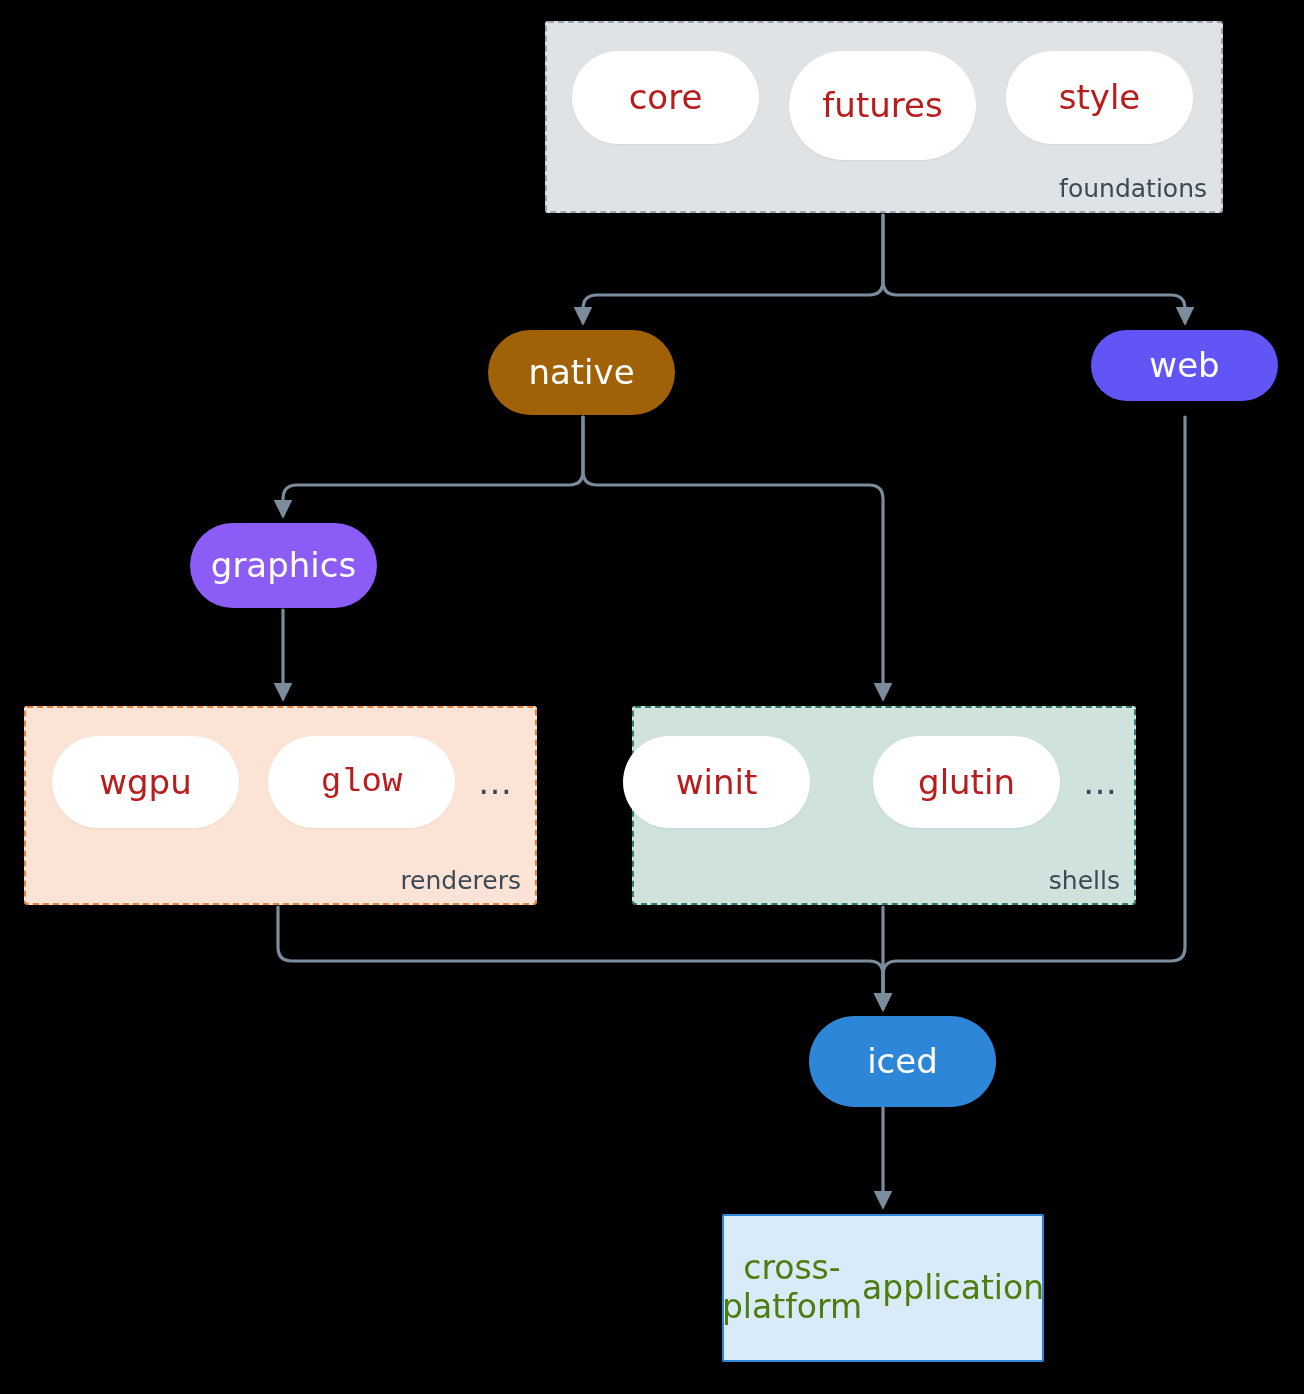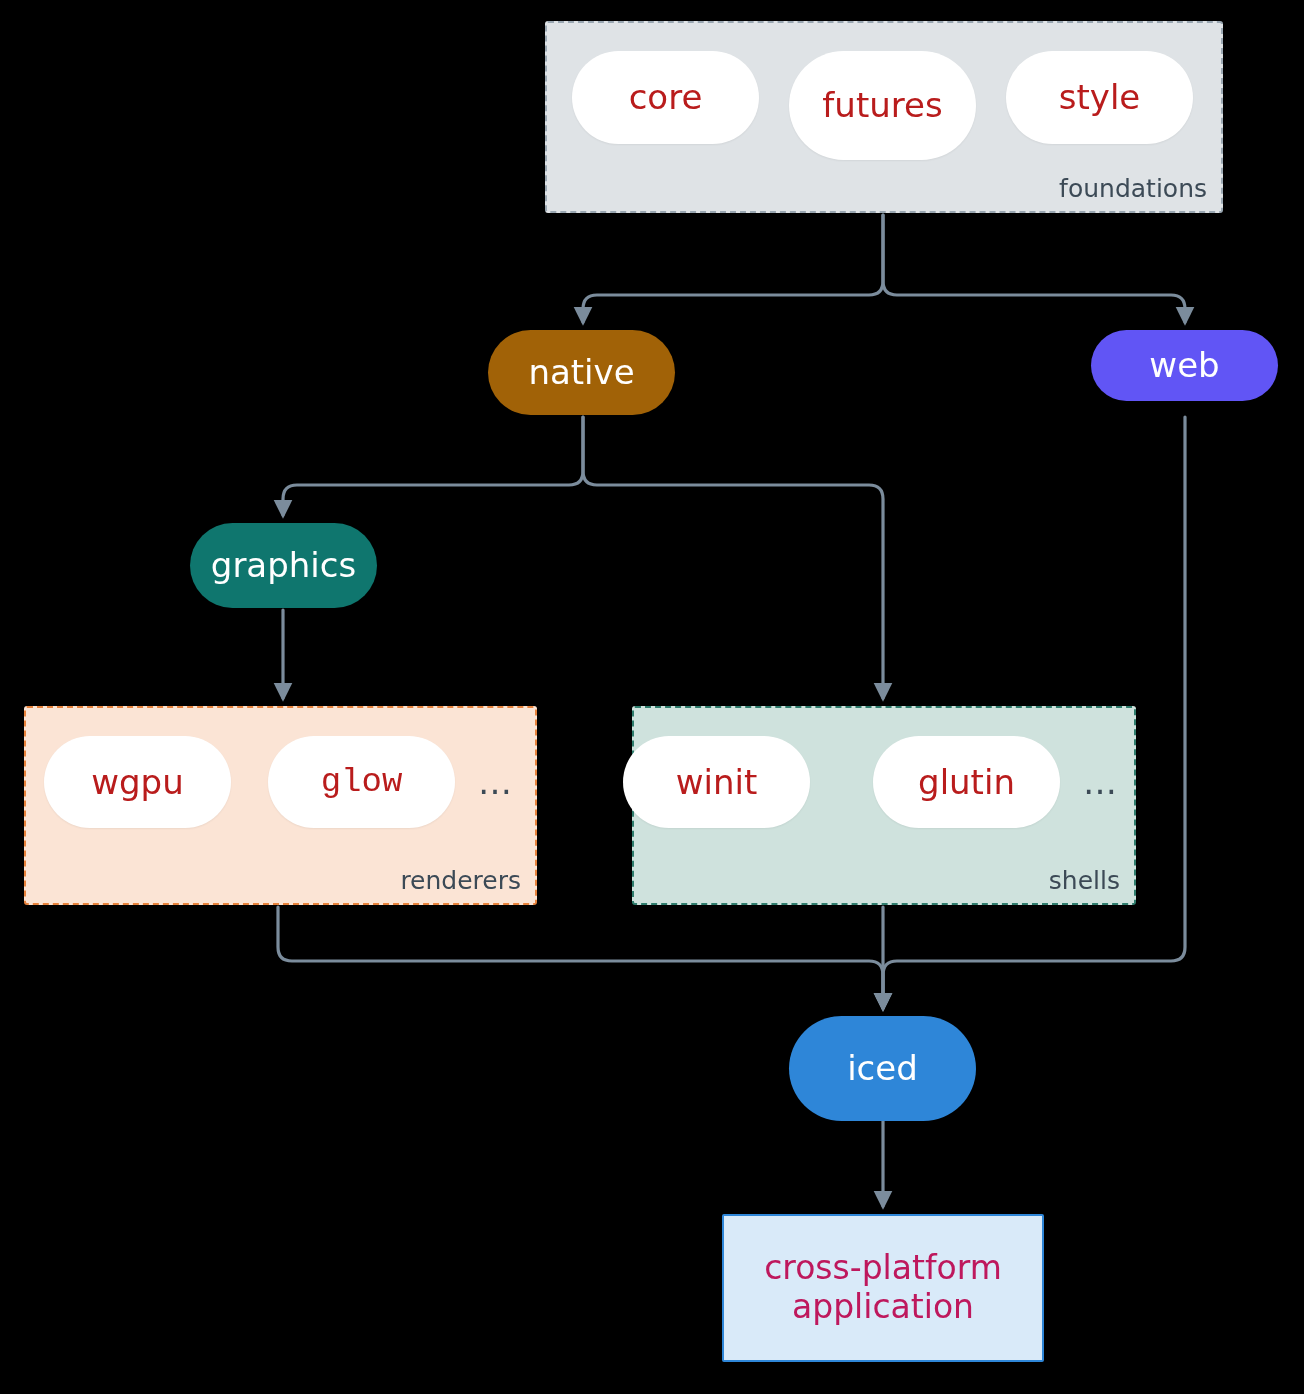--- a/index.html
+++ b/index.html
@@ -69,52 +69,51 @@
   .pill-white {
     background: #ffffff;
     border-radius: 60px;
     color: #b91c1c;
     font-size: 34px;
     box-shadow: 0 1px 2px rgba(0,0,0,0.06);
   }
   #node-core    { left: 572px; top: 51px;  width: 187px; height: 93px; }
   #node-futures { left: 789px; top: 51px;  width: 187px; height: 109px; }
   #node-style   { left: 1006px;top: 51px;  width: 187px; height: 93px; }
-  #node-wgpu    { left: 44px;  top: 736px; width: 187px; height: 92px; }
+  #node-wgpu    { left: 52px;  top: 736px; width: 187px; height: 92px; }
   #node-glow    { left: 268px; top: 736px; width: 187px; height: 92px; font-family: Liberation Mono, monospace; }
   #node-winit   { left: 623px; top: 736px; width: 187px; height: 92px; }
   #node-glutin  { left: 873px; top: 736px; width: 187px; height: 92px; }
   
   .ellipsis {
     position: absolute;
     color: #3c4a56;
     font-size: 34px;
     letter-spacing: 1px;
   }
   #ellipsis-renderers { left: 478px; top: 762px; }
   #ellipsis-shells    { left: 1083px; top: 762px; }
   
   .pill-solid {
     border-radius: 60px;
     color: #ffffff;
     font-size: 34px;
   }
   #node-native   { left: 488px;  top: 330px;  width: 187px; height: 85px; background: #a16207; }
   #node-web      { left: 1091px; top: 330px;  width: 187px; height: 71px; background: #6155f5; }
-  #node-graphics { left: 190px;  top: 523px;  width: 187px; height: 85px; background: #0f766e; }
-  #node-iced     { left: 789px;  top: 1016px; width: 187px; height: 105px; background: #2e86d8; }
+  #node-graphics { left: 190px;  top: 523px;  width: 187px; height: 85px; background: #8b5cf6; }
+  #node-iced     { left: 809px;  top: 1016px; width: 187px; height: 91px; background: #2e86d8; }
   
   #node-application {
     left: 722px; top: 1214px;
     width: 322px; height: 148px;
     background: #d9eaf9;
     border: 2px solid #2e86d8;
-    color: #be185d;
+    color: #4d7c0f;
     font-size: 33px;
-    flex-direction: column;
     border-radius: 2px;
   }
   #node-application span { display: block; }
 </style>
 </head>
 <body>
 
 <div id="diagram">
 
   <svg id="edges" viewBox="0 0 1304 1394" width="1304" height="1394" xmlns="http://www.w3.org/2000/svg">

